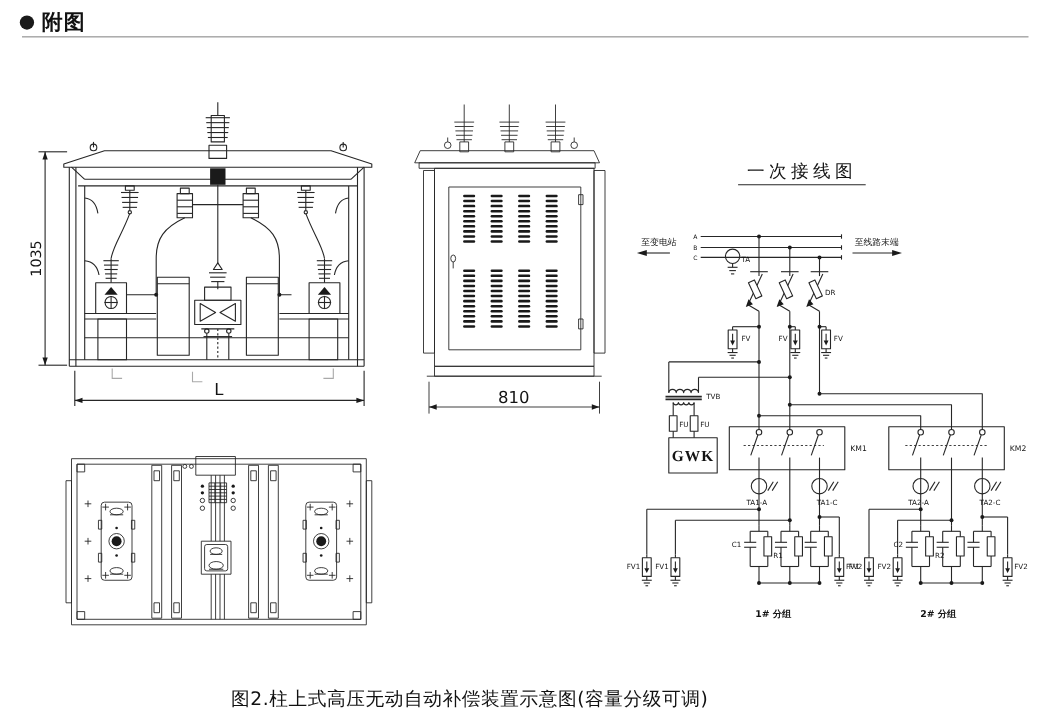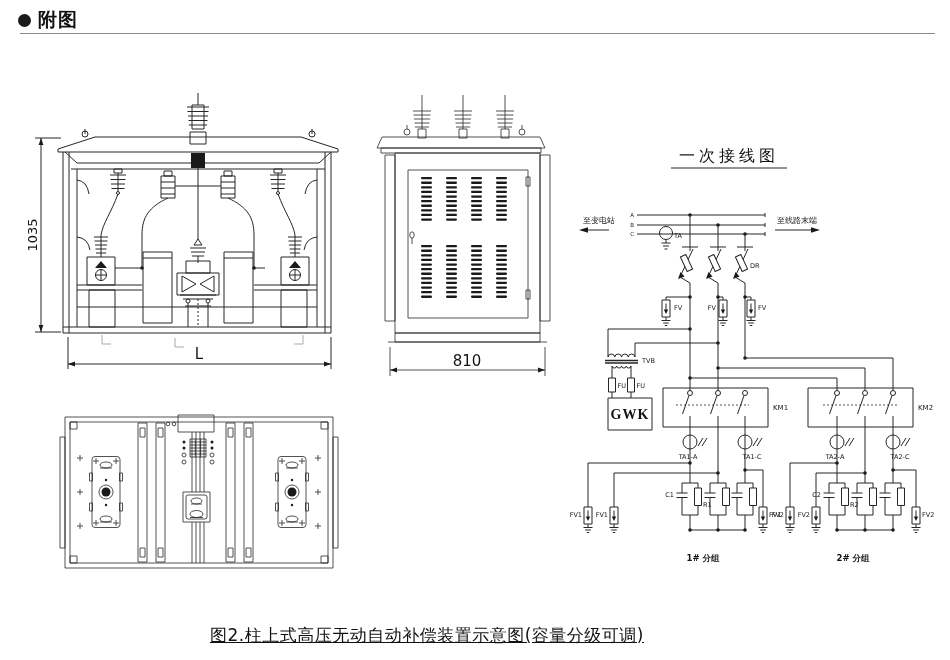--- a/index.html
+++ b/index.html
@@ -17,21 +17,21 @@
   .fillb{fill:#1a1a1a;stroke:none;}
   text{fill:#141414;}
   .s6{font:6.5px "DejaVu Sans",sans-serif;}
   .s55{font:5.5px "DejaVu Sans",sans-serif;}
   .s7{font:7px "DejaVu Sans",sans-serif;}
   .dim{font:13px "DejaVu Sans",sans-serif;}
   .dim15{font:15px "DejaVu Sans",sans-serif;}
   .zh{font-family:"DejaVu Sans","Liberation Serif",serif;}
   .gwkt{font:bold 14px "Liberation Serif",serif;letter-spacing:1px;}
   .cap{position:absolute;top:624px;left:0;width:854px;text-align:center;
-       font:17px "DejaVu Sans","Liberation Serif",serif;letter-spacing:.5px;text-decoration:underline;}
+       font:17px "DejaVu Sans","Liberation Serif",serif;letter-spacing:.5px;}
 </style>
 </head>
 <body>
 
 <div class="page">
 
   <div class="hdr">
     <span class="bullet"></span>
     <span class="ttl">附图</span>
   </div>

